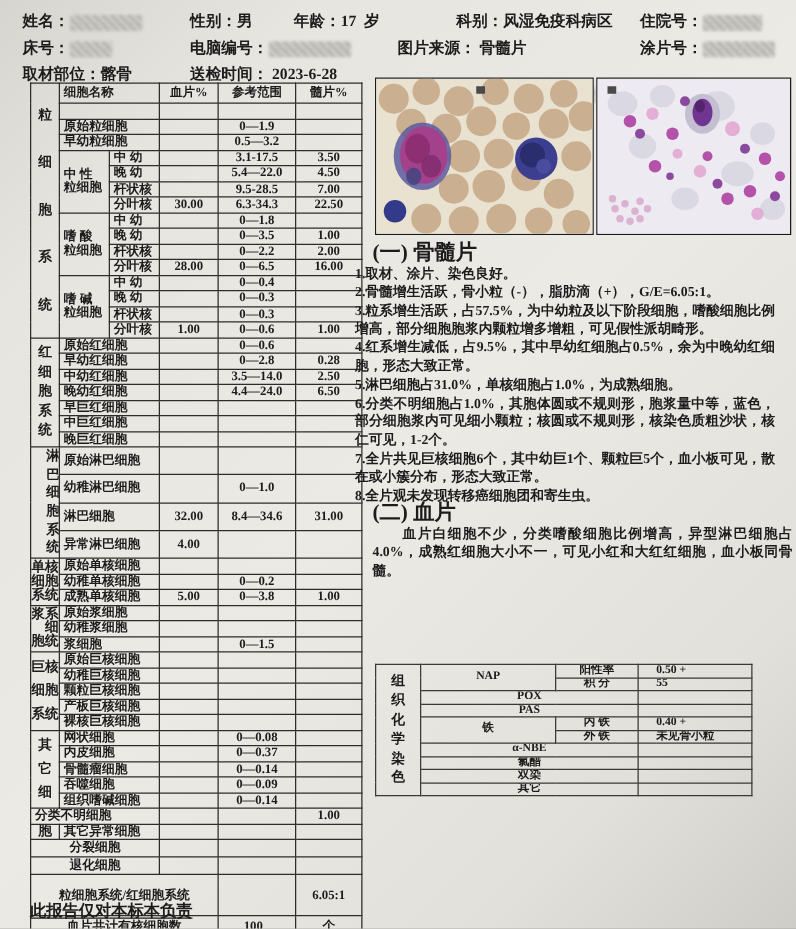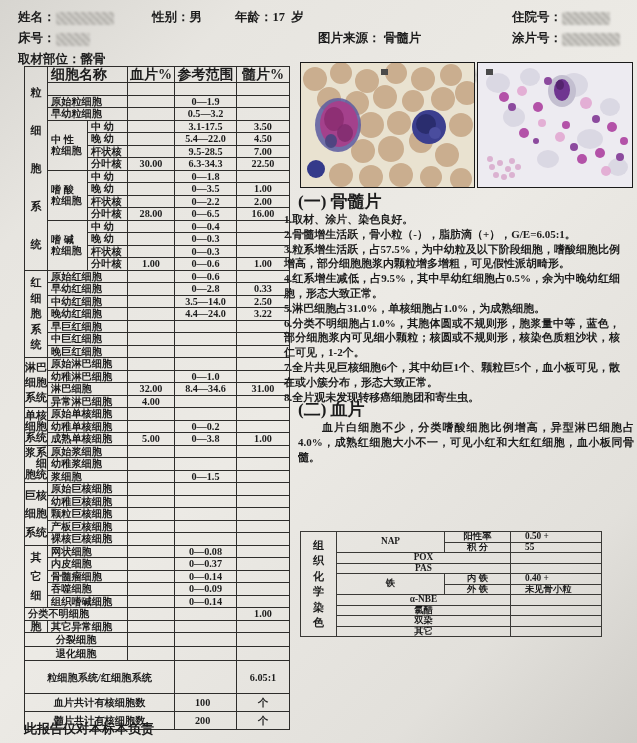--- a/index.html
+++ b/index.html
@@ -12,55 +12,58 @@
   .lab{font-weight:bold;}
   .val{font-weight:bold;}
   .blur{display:inline-block;vertical-align:middle;height:13px;border-radius:2px;
     background-image:linear-gradient(45deg,#c7c5c0 25%,#b6b4af 25%,#b6b4af 50%,#cfcdc8 50%,#cfcdc8 75%,#aeaca7 75%);
     background-size:7px 7px;filter:blur(1.2px);}
   
   table{border-collapse:collapse;table-layout:fixed;}
   #main-table{width:265px;}
   #main-table td{border:1px solid #2e2d2b;font-size:10.2px;height:11.5px;line-height:11px;
     padding:0 1px;text-align:center;overflow:hidden;white-space:pre-line;font-weight:600;}
-  #main-table td.hd{font-weight:bold;font-size:14px;}
+  #main-table td.hd{font-weight:bold;font-size:10px;}
   #main-table td.nm{text-align:left;padding-left:3px;}
   #main-table td.sg{text-align:left;padding-left:3px;font-weight:bold;}
   #main-table td.grp{font-weight:bold;font-size:11px;text-align:center;vertical-align:middle;padding:0;}
   #main-table td.ct{text-align:center;font-weight:bold;}
   #main-table td.lt{text-align:left;padding-left:20px;font-weight:700;}
   
   #stain-table{width:301px;}
   #stain-table td{border:1px solid #3a3936;font-size:9.3px;height:9.5px;line-height:9.5px;
     padding:0 2px;text-align:center;overflow:hidden;white-space:pre-line;font-weight:600;}
   #stain-table td.grp{font-weight:bold;font-size:11px;vertical-align:middle;}
   #stain-table td.vl{text-align:left;padding-left:14px;}
   .sect-title{position:absolute;font-size:17px;font-weight:bold;white-space:nowrap;}
   .body-text{position:absolute;font-size:11px;line-height:14.8px;font-weight:600;
     white-space:pre-wrap;text-align:justify;}
   .opinion{position:absolute;font-size:13.5px;line-height:20px;font-weight:bold;white-space:pre-wrap;}
-  .footer{position:absolute;font-size:13px;font-weight:bold;white-space:nowrap;}
+  .footer{position:absolute;font-size:13px;font-weight:bold;white-space:nowrap;text-decoration:underline;}
   .micro{position:absolute;border:1.5px solid #1a1a1a;background:#fff;}
   .micro svg{display:block;}
 </style>
 </head>
 <body>
 
 <div class="page">
 
   <div class="fld" style="left:18px;top:9px"><span class="lab">姓名：</span><span class="blur" style="width:58px"></span></div>
   <div class="fld" style="left:152px;top:9px"><span class="lab">性别：</span><span class="val">男</span></div>
   <div class="fld" style="left:235px;top:9px"><span class="lab">年龄：</span><span class="val">17</span>&nbsp;&nbsp;<span class="val">岁</span></div>
+  <div class="fld" style="left:365px;top:9px"><span class="lab">科别：</span><span class="val">风湿免疫科病区</span></div>
   <div class="fld" style="left:512px;top:9px"><span class="lab">住院号：</span><span class="blur" style="width:48px"></span></div>
 
   <div class="fld" style="left:18px;top:30px"><span class="lab">床号：</span><span class="blur" style="width:34px"></span></div>
+  <div class="fld" style="left:152px;top:30px"><span class="lab">电脑编号：</span><span class="blur" style="width:66px"></span></div>
   <div class="fld" style="left:318px;top:30px"><span class="lab">图片来源：</span>&nbsp;<span class="val">骨髓片</span></div>
   <div class="fld" style="left:512px;top:30px"><span class="lab">涂片号：</span><span class="blur" style="width:58px"></span></div>
 
   <div class="fld" style="left:18px;top:51px"><span class="lab">取材部位：</span><span class="val">髂骨</span></div>
+  <div class="fld" style="left:152px;top:51px"><span class="lab">送检时间：</span>&nbsp;<span class="val">2023-6-28</span></div>
   <div class="fld" style="left:318px;top:66px"><span class="lab">临床诊断：</span><span class="blur" style="width:96px"></span></div>
 
   <table id="main-table" class="abs" style="left:24px;top:66px">
     <colgroup>
       <col style="width:23px">
         <col style="width:40px">
         <col style="width:40px">
       <col style="width:47px">
         <col style="width:62px">
         <col style="width:53px">
@@ -181,54 +184,54 @@
 统</td>
           <td colspan="2" class="nm">原始红细胞</td>
           <td></td>
           <td>0—0.6</td>
           <td></td>
         </tr>
         <tr>
           <td colspan="2" class="nm">早幼红细胞</td>
           <td></td>
           <td>0—2.8</td>
-          <td>0.33</td>
+          <td>0.28</td>
         </tr>
         <tr>
           <td colspan="2" class="nm">中幼红细胞</td>
           <td></td>
           <td>3.5—14.0</td>
           <td>2.50</td>
         </tr>
         <tr>
           <td colspan="2" class="nm">晚幼红细胞</td>
           <td></td>
           <td>4.4—24.0</td>
-          <td>3.22</td>
+          <td>6.50</td>
         </tr>
         <tr>
           <td colspan="2" class="nm">早巨红细胞</td>
           <td></td>
           <td></td>
           <td></td>
         </tr>
         <tr>
           <td colspan="2" class="nm">中巨红细胞</td>
           <td></td>
           <td></td>
           <td></td>
         </tr>
         <tr>
           <td colspan="2" class="nm">晚巨红细胞</td>
           <td></td>
           <td></td>
           <td></td>
         </tr>
         <tr>
-          <td rowspan="4" class="grp" style="line-height: 14.6667px;">淋巴
+          <td rowspan="4" class="grp" style="line-height: 14.6667px; padding-left: 12px;">淋巴
 细胞
 系统</td>
           <td colspan="2" class="nm">原始淋巴细胞</td>
           <td></td>
           <td></td>
           <td></td>
         </tr>
         <tr>
           <td colspan="2" class="nm">幼稚淋巴细胞</td>
           <td></td>

